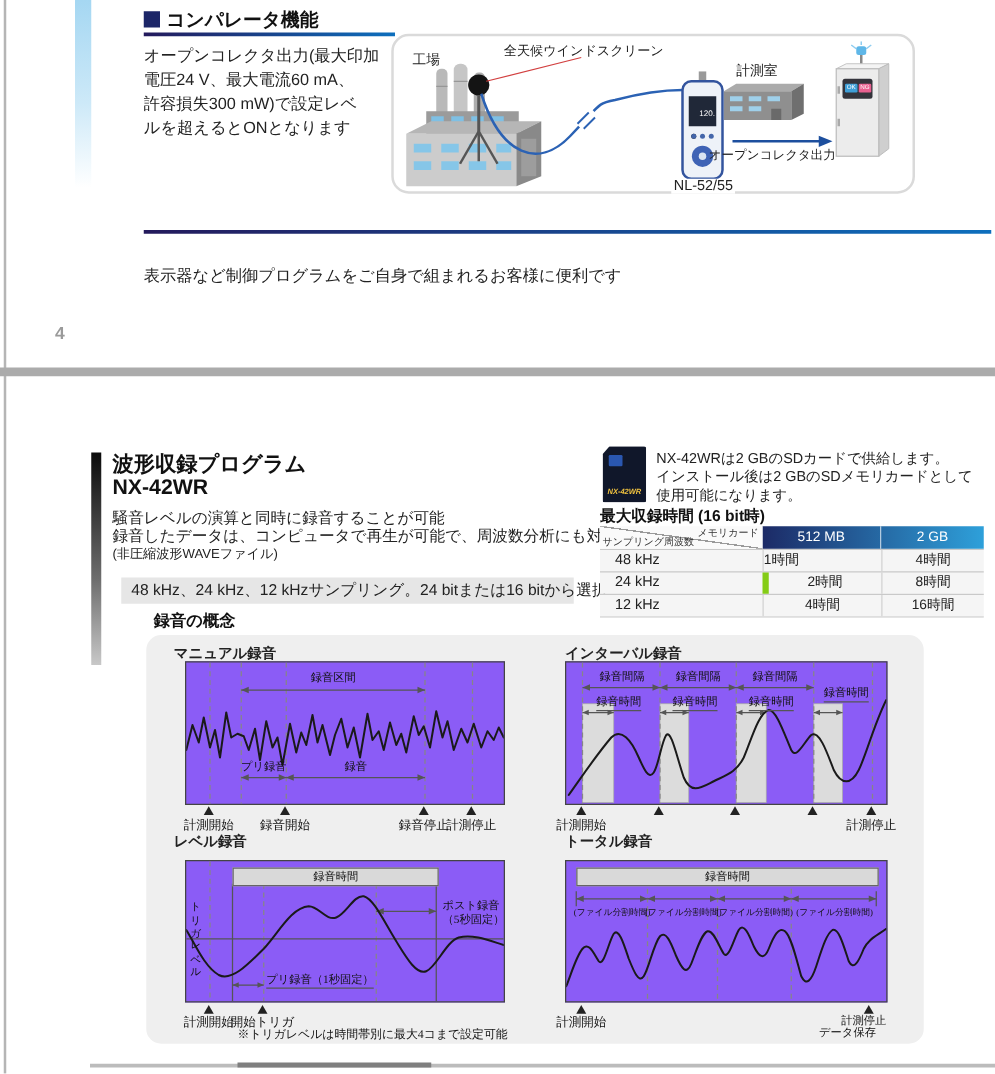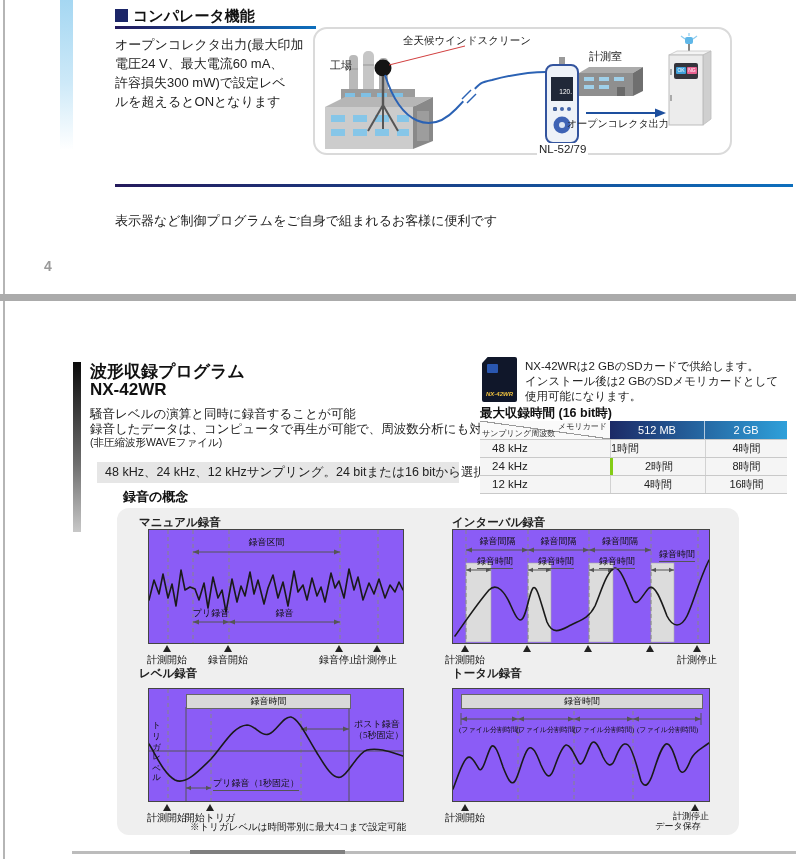--- a/index.html
+++ b/index.html
@@ -129,25 +129,25 @@
         <polygon points="40,22 48,18 48,86 40,92" fill="#cfcfcf" stroke="#bdbdbd" stroke-width="0.8"></polygon>
         <rect x="6" y="22" width="34" height="70" fill="#ececec" stroke="#bdbdbd"></rect>
         <rect x="11" y="30" width="24" height="16" rx="2" fill="#34343c"></rect>
         <rect x="7" y="36" width="2" height="6" fill="#aaa"></rect>
           <rect x="7" y="62" width="2" height="6" fill="#aaa"></rect>
       </svg>
       <div class="L" style="left:13px;top:34px;width:10px;height:7px;background:#3f9fd8;color:#fff;font-size:5px;text-align:center;line-height:7px;border-radius:1px">OK</div>
       <div class="L" style="left:24px;top:34px;width:10px;height:7px;background:#e86090;color:#fff;font-size:5px;text-align:center;line-height:7px;border-radius:1px">NG</div>
     </div>
 
-    <div class="L" style="left:15px;top:29px;font-size:11px">工場</div>
+    <div class="L" style="left:15px;top:11px;font-size:11px">工場</div>
     <div class="L" style="left:88px;top:5px;font-size:10.5px">全天候ウインドスクリーン</div>
     <div class="L" style="left:274px;top:20px;font-size:11px">計測室</div>
     <div class="L" style="left:252px;top:88px;font-size:10px">オープンコレクタ出力</div>
-    <div class="L" style="left:222px;top:114px;font-size:11.5px;background:#fff;padding:0 2px">NL-52/79</div>
+    <div class="L" style="left:222px;top:114px;font-size:11.5px;background:#fff;padding:0 2px">NL-52/55</div>
   </div>
 
   <div class="rule" style="left:115px;top:184px;width:678px"></div>
   <div class="L body13" style="left:115px;top:212px">表示器など制御プログラムをご自身で組まれるお客様に便利です</div>
 
   <div class="L" style="left:44px;top:258px;font-size:14px;font-weight:bold;color:#9a9a9a">4</div>
 
   <div class="L" style="left:0;top:294px;width:796px;height:7px;background:#ababab"></div>
 
   <div class="L" style="left:73px;top:362px;width:8px;height:170px;background:linear-gradient(180deg,#0b0b0b,#6e6e6e 60%,#c8c8c8)"></div>
@@ -182,21 +182,21 @@
         <div class="tc" style="width:82px;color:#fff;font-size:11px;text-align:center;line-height:18px">2 GB</div>
       </div>
     </div>
     <div class="trow">
       <div class="tc" style="width:130px;font-size:11.5px;line-height:17px;padding-left:12px">48 kHz</div>
       <div class="tc" style="width:95px;font-size:11px;line-height:17px;border-left:1px solid #d2d2d2">1時間</div>
       <div class="tc" style="width:82px;font-size:11px;text-align:center;line-height:17px;border-left:1px solid #d2d2d2">4時間</div>
     </div>
     <div class="trow">
       <div class="tc" style="width:130px;font-size:11.5px;line-height:17px;padding-left:12px">24 kHz</div>
-      <div class="tc" style="width:95px;font-size:11px;text-align:center;line-height:17px;border-left:3px solid #84cc16">2時間</div>
+      <div class="tc" style="width:95px;font-size:11px;text-align:center;line-height:17px;border-left:5px solid #84cc16">2時間</div>
       <div class="tc" style="width:82px;font-size:11px;text-align:center;line-height:17px;border-left:1px solid #d2d2d2">8時間</div>
     </div>
     <div class="trow">
       <div class="tc" style="width:130px;font-size:11.5px;line-height:17px;padding-left:12px">12 kHz</div>
       <div class="tc" style="width:95px;font-size:11px;text-align:center;line-height:17px;border-left:1px solid #d2d2d2">4時間</div>
       <div class="tc" style="width:82px;font-size:11px;text-align:center;line-height:17px;border-left:1px solid #d2d2d2">16時間</div>
     </div>
   </div>
 
   <div class="L" style="left:123px;top:488px;font-size:13px;font-weight:bold;color:#111">録音の概念</div>

